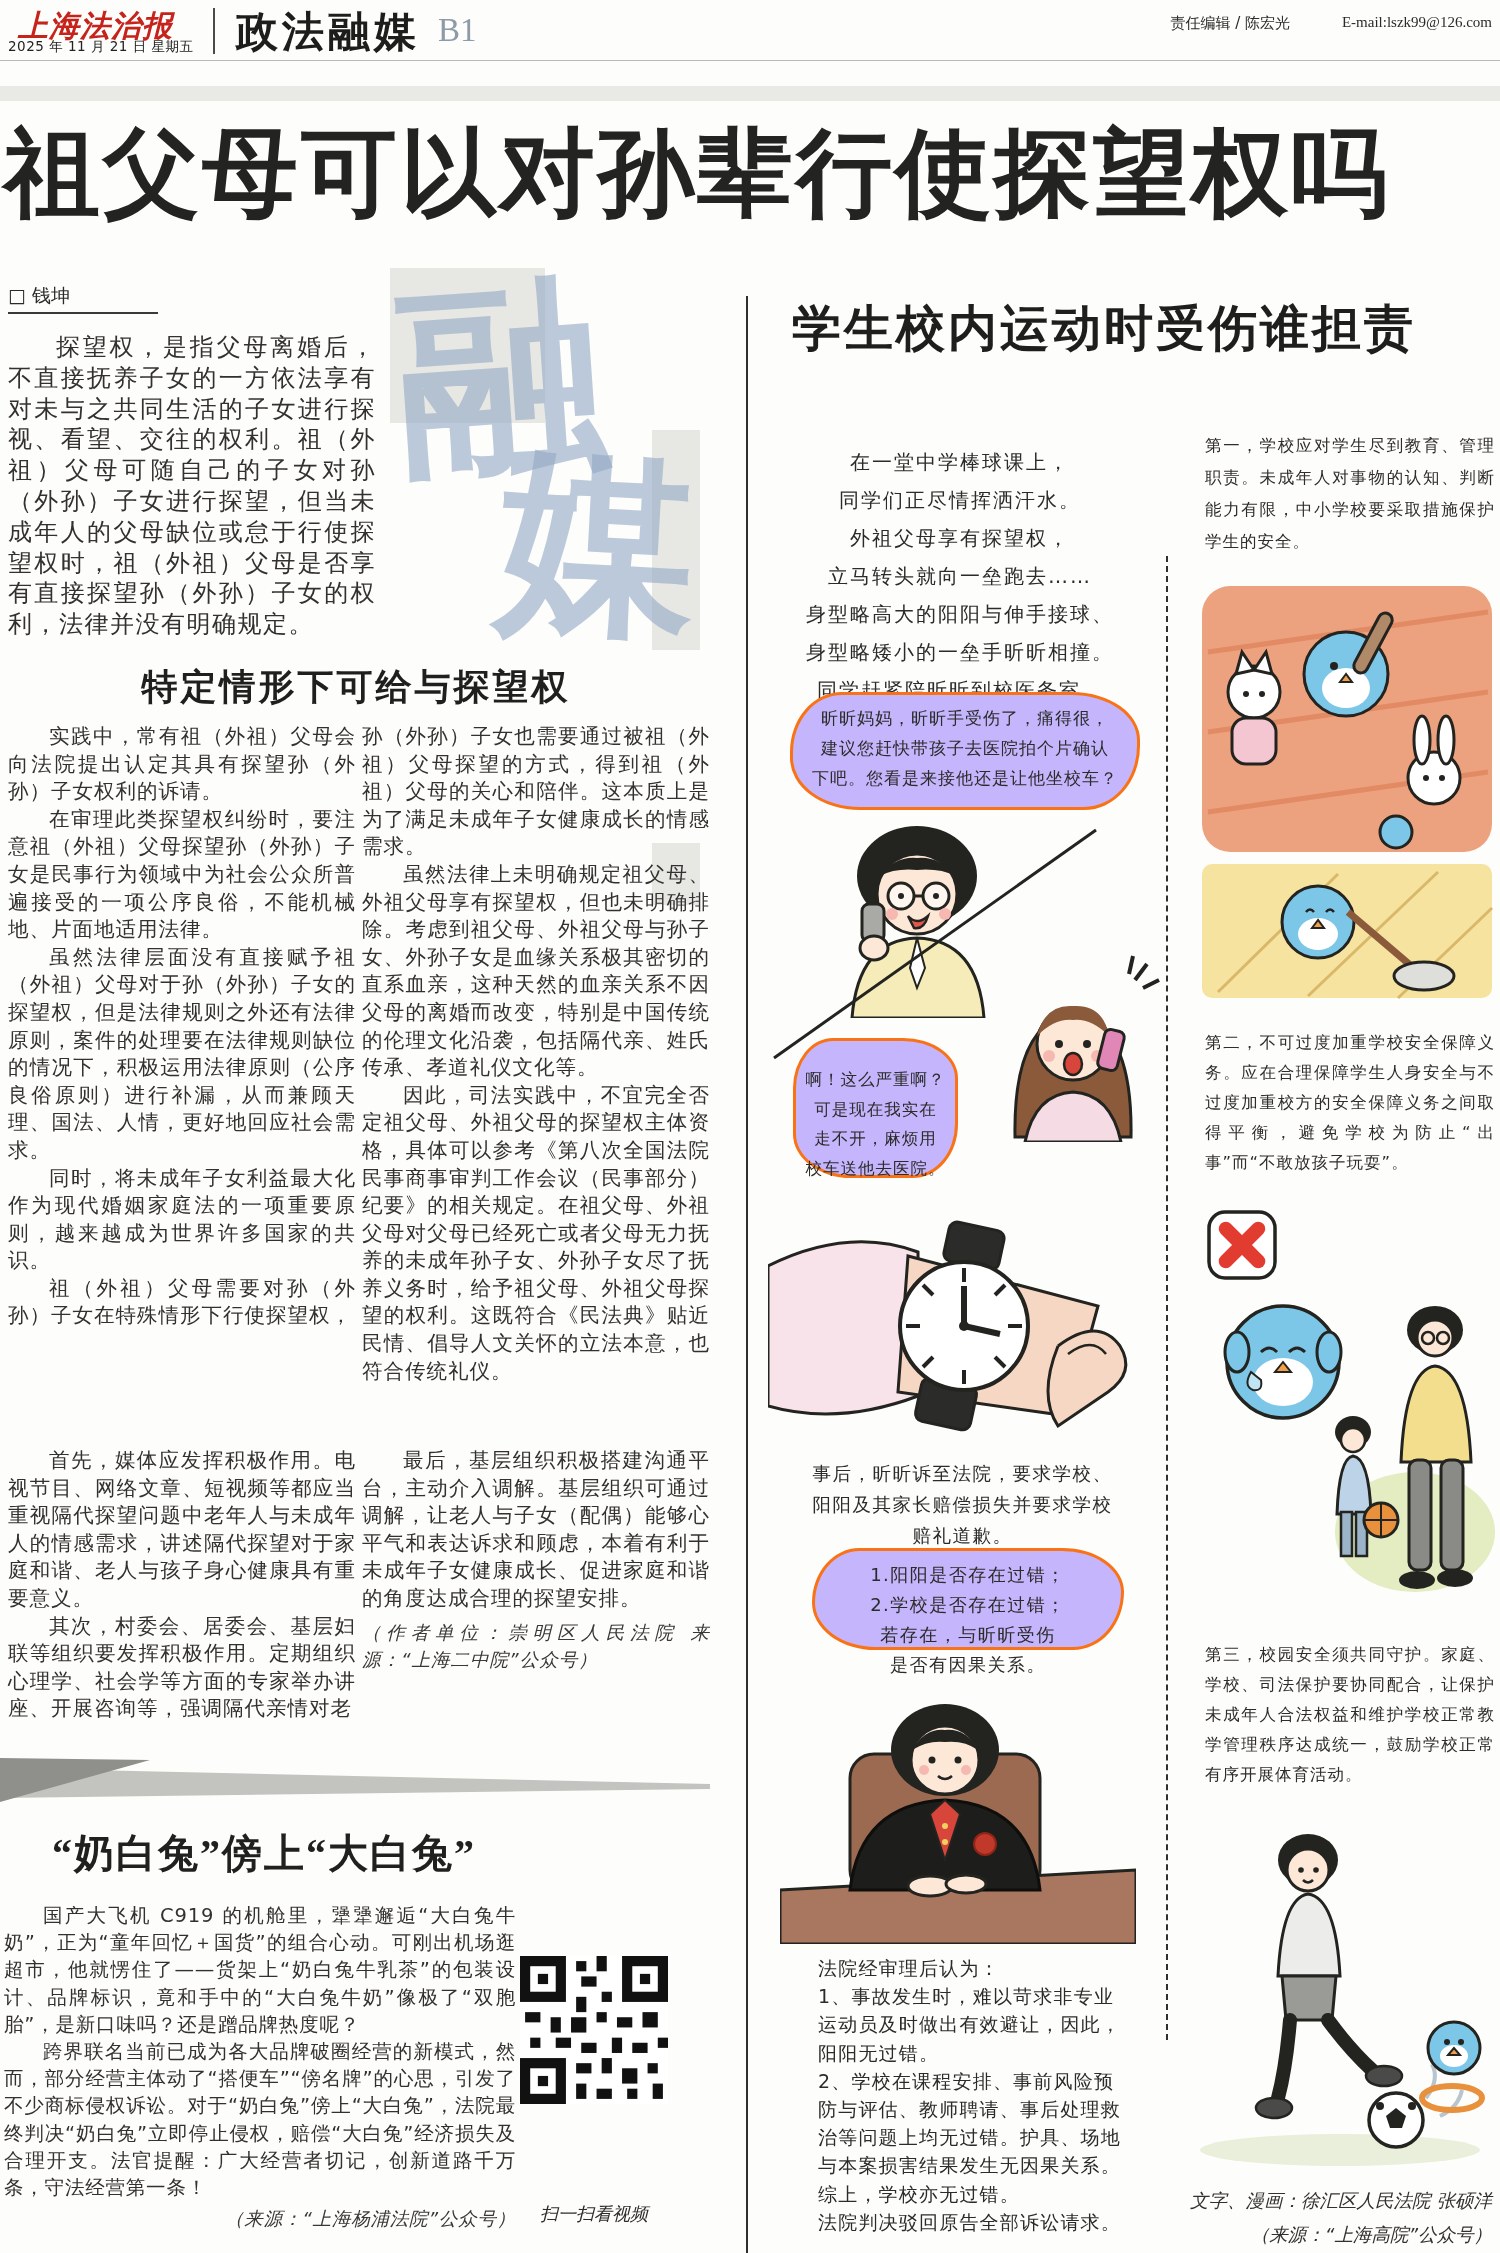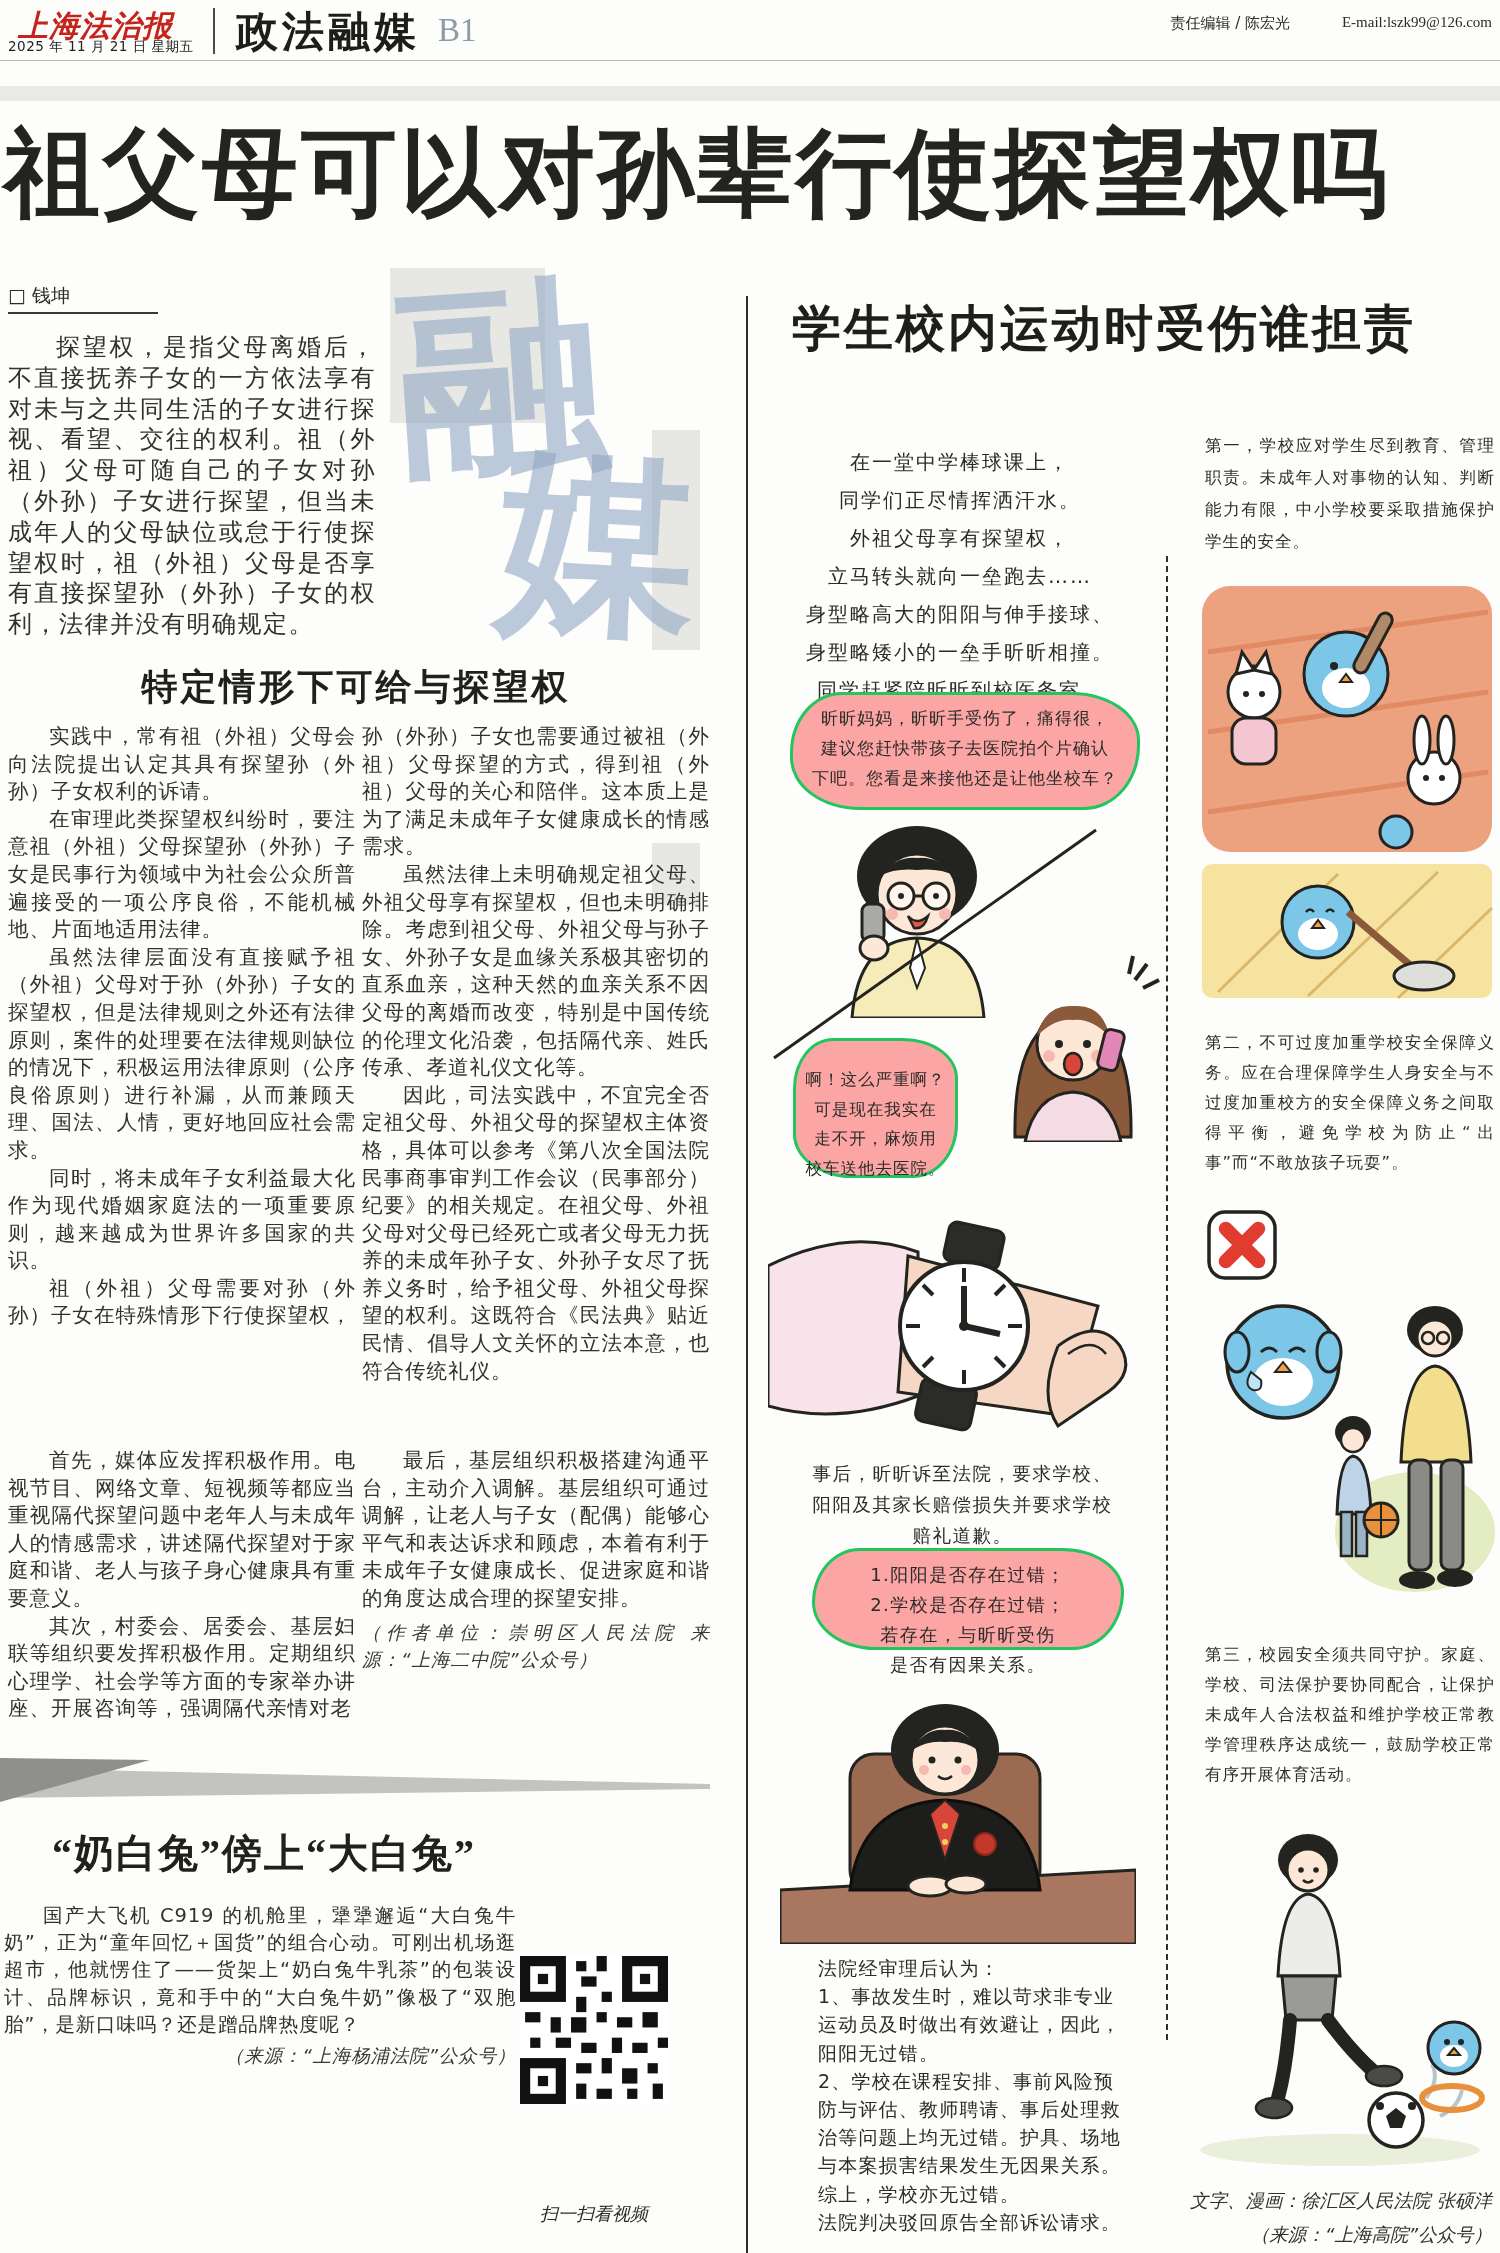--- a/index.html
+++ b/index.html
@@ -35,21 +35,21 @@
   .credit{font-size:18.5px;color:#3a3836;}
   
   .rtitle{font-size:40px;font-weight:900;letter-spacing:2px;color:#20201e;}
   .rbody{font-size:19.5px;line-height:27.2px;letter-spacing:.8px;color:#33312f;}
   
   .rule-solid{width:1.5px;background:#2e2e2c;}
   .rule-dash{width:0;border-left:2px dashed #2f2f2d;}
   .comtitle{font-size:49px;font-weight:900;letter-spacing:3px;color:#1e1e1c;white-space:nowrap;}
   .hand{color:#2b2b29;}
   .narr{font-size:20px;line-height:38px;letter-spacing:2px;}
-  .cloud{background:#fca5a5;border:3px solid #22c55e;}
+  .cloud{background:#c4b5fd;border:3px solid #f97316;}
   .cloud1{border-radius:52px 68px 56px 70px / 60px 48px 64px 52px;}
   .cloud2{border-radius:40px 55px 45px 58px / 50px 40px 54px 44px;}
   .bub{font-size:17px;line-height:30px;letter-spacing:1px;}
   .bub2{font-size:16.5px;line-height:29.5px;letter-spacing:1px;}
   .narr2{font-size:18.5px;line-height:31px;letter-spacing:1.5px;}
   .thought{font-size:18px;line-height:30px;letter-spacing:1.5px;}
   .verdict{font-size:19px;line-height:28.2px;letter-spacing:1.2px;}
   
   .pt{font-size:16.5px;line-height:32px;letter-spacing:1px;color:#2f2d2b;}
   .pt2{line-height:30px;}
@@ -110,20 +110,21 @@
   </div>
 
   <svg class="abs" style="left:0;top:1756px;" width="714" height="50">
     <polygon points="0,12 710,28 710,33 0,42" fill="#c3c3c0"></polygon>
     <polygon points="0,2 150,4 0,46" fill="#8f8f8c"></polygon>
   </svg>
 
   <div class="abs rtitle serif ctr" style="left:0;top:1826px;width:528px;">“奶白兔”傍上“大白兔”</div>
   <div class="abs rbody just" style="left:4px;top:1902px;width:512px;">
     <p class="ind">国产大飞机 C919 的机舱里，犟犟邂逅“大白兔牛奶”，正为“童年回忆＋国货”的组合心动。可刚出机场逛超市，他就愣住了——货架上“奶白兔牛乳茶”的包装设计、品牌标识，竟和手中的“大白兔牛奶”像极了“双胞胎”，是新口味吗？还是蹭品牌热度呢？</p>
+    <p class="ind">跨界联名当前已成为各大品牌破圈经营的新模式，然而，部分经营主体动了“搭便车”“傍名牌”的心思，引发了不少商标侵权诉讼。对于“奶白兔”傍上“大白兔”，法院最终判决“奶白兔”立即停止侵权，赔偿“大白兔”经济损失及合理开支。法官提醒：广大经营者切记，创新道路千万条，守法经营第一条！</p>
     <p class="credit kai" style="text-align:right;margin-top:4px;">（来源：“上海杨浦法院”公众号）</p>
   </div>
 
   <svg class="abs" style="left:520px;top:1956px;" width="148" height="148" viewBox="0 0 29 29">
     <rect x="0" y="0" width="29" height="29" fill="#fff"></rect>
     <g fill="#111">
       <rect x="0" y="0" width="9" height="9"></rect>
         <rect x="20" y="0" width="9" height="9"></rect>
         <rect x="0" y="20" width="9" height="9"></rect>
       <rect x="2" y="2" width="5" height="5" fill="#fff"></rect>

